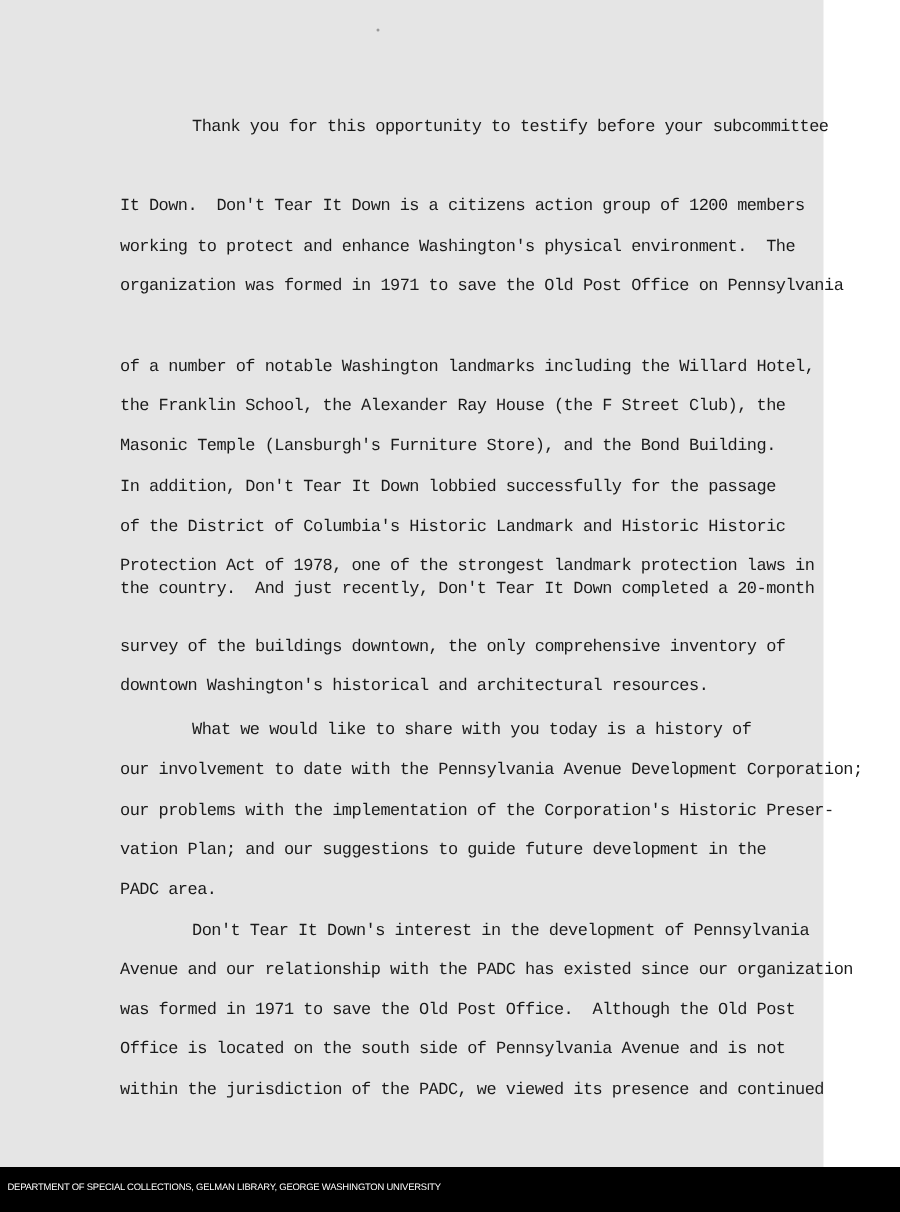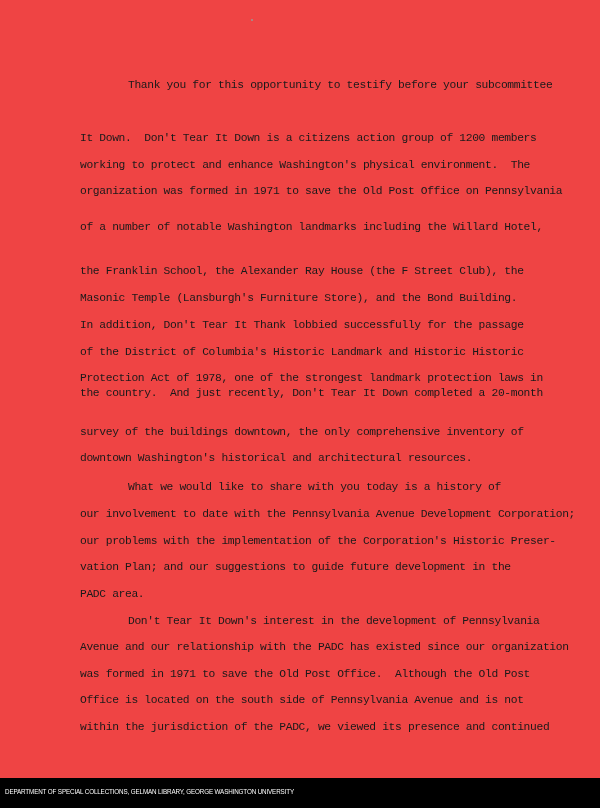--- a/index.html
+++ b/index.html
@@ -1,22 +1,22 @@
 <!DOCTYPE html>
 <html><head>
   <meta charset="utf-8">
   <style>
     html, body { margin: 0; padding: 0; }
     body {
       width: 600px; height: 808px; position: relative; overflow: hidden;
       background: #ffffff;
     }
     .page {
-      position: absolute; left: 0; top: 0; width: 600px; height: 778px;
-      background: #ef4444;
+      position: absolute; left: 0; top: 0; width: 549px; height: 778px;
+      background: #e5e5e5;
     }
     .speck { position: absolute; width: 2px; height: 2px; background: #999; border-radius: 1px; }
     .line {
       position: absolute; left: 80px; white-space: pre;
       font-family: "Liberation Mono", "DejaVu Sans Mono", monospace;
       font-size: 11.3px; color: #1a1a1a; letter-spacing: -0.35px;
       line-height: 14px;
     }
     .line.indent { left: 128px; }
     .footer {
@@ -32,24 +32,24 @@
 </head>
 <body>
 
 <div class="page">
   <span class="speck" style="left:251px;top:19px;"></span>
 
   <div class="line indent" style="top:78px">Thank you for this opportunity to testify before your subcommittee</div>
   <div class="line" style="top:131px">It Down.  Don't Tear It Down is a citizens action group of 1200 members</div>
   <div class="line" style="top:158px">working to protect and enhance Washington's physical environment.  The</div>
   <div class="line" style="top:184px">organization was formed in 1971 to save the Old Post Office on Pennsylvania</div>
-  <div class="line" style="top:220px">of a number of notable Washington landmarks including the Willard Hotel,</div>
+  <div class="line" style="top:238px">of a number of notable Washington landmarks including the Willard Hotel,</div>
   <div class="line" style="top:264px">the Franklin School, the Alexander Ray House (the F Street Club), the</div>
   <div class="line" style="top:291px">Masonic Temple (Lansburgh's Furniture Store), and the Bond Building.</div>
-  <div class="line" style="top:318px">In addition, Don't Tear It Thank lobbied successfully for the passage</div>
+  <div class="line" style="top:318px">In addition, Don't Tear It Down lobbied successfully for the passage</div>
   <div class="line" style="top:345px">of the District of Columbia's Historic Landmark and Historic Historic</div>
   <div class="line" style="top:371px">Protection Act of 1978, one of the strongest landmark protection laws in</div>
   <div class="line" style="top:386px">the country.  And just recently, Don't Tear It Down completed a 20-month</div>
   <div class="line" style="top:425px">survey of the buildings downtown, the only comprehensive inventory of</div>
   <div class="line" style="top:451px">downtown Washington's historical and architectural resources.</div>
 
   <div class="line indent" style="top:480px">What we would like to share with you today is a history of</div>
   <div class="line" style="top:507px">our involvement to date with the Pennsylvania Avenue Development Corporation;</div>
   <div class="line" style="top:534px">our problems with the implementation of the Corporation's Historic Preser-</div>
   <div class="line" style="top:560px">vation Plan; and our suggestions to guide future development in the</div>

